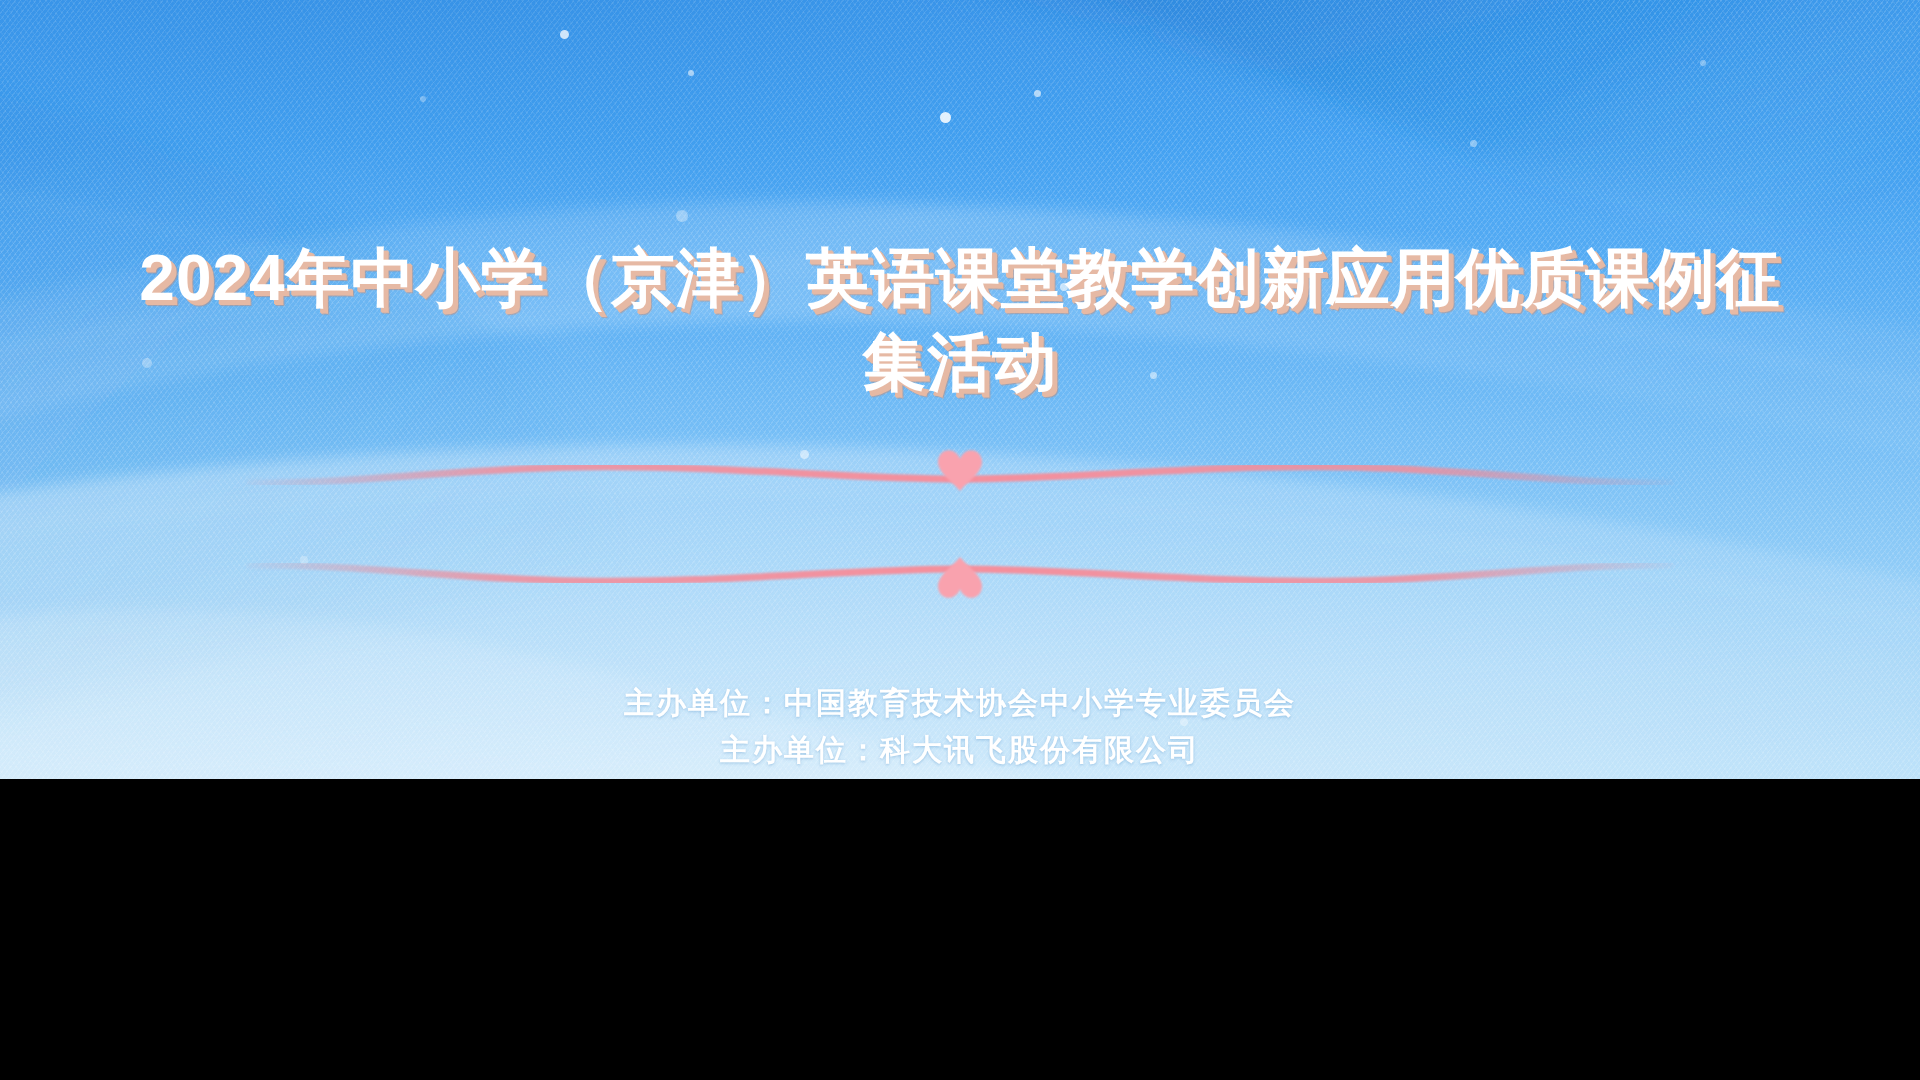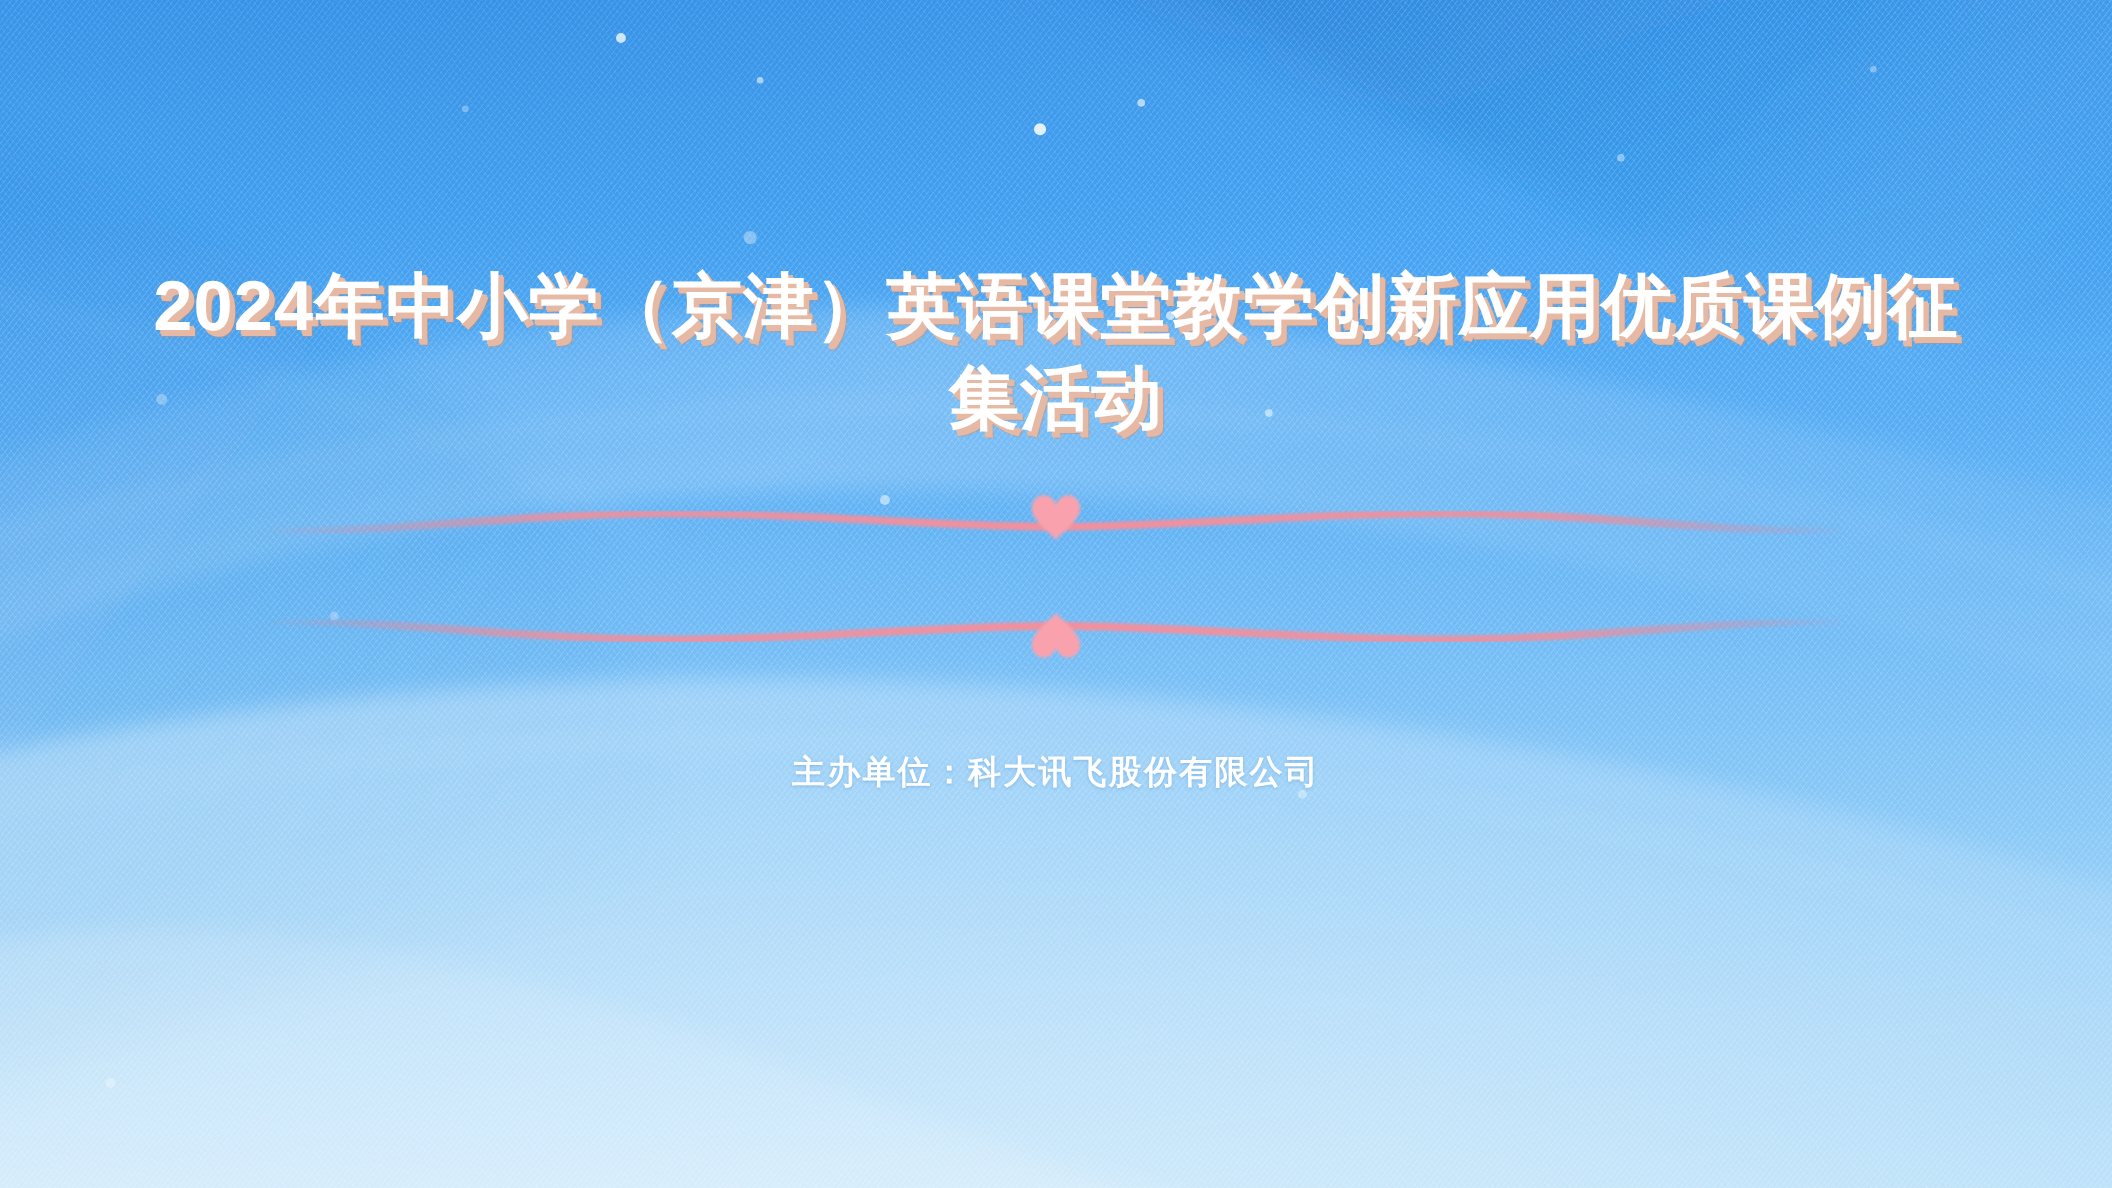--- a/index.html
+++ b/index.html
@@ -8,21 +8,21 @@
     padding: 0;
     background: #000;
   }
   body {
     font-family: "Liberation Sans", "DejaVu Sans", sans-serif;
   }
 
   #poster {
     position: relative;
     width: 1920px;
-    height: 1080px;
+    height: 779px;
     overflow: hidden;
     background: #a21caf;
   }
 
   
   .bg-layer {
     position: absolute;
     inset: 0;
     pointer-events: none;
   }
@@ -267,17 +267,18 @@
             </filter>
         </defs>
         <path d="M0,26 C120,26 200,40 330,42 C470,44 600,30 710,30 C820,30 950,44 1090,42 C1220,40 1300,26 1420,26" fill="none" stroke="url(#dl2)" stroke-width="7" stroke-linecap="round" filter="url(#dsoft2)"></path>
         <g transform="translate(710,38) rotate(180)">
           <path d="M0,20 C-6,12 -22,2 -22,-9 C-22,-18 -14,-23 -7,-20 C-3,-18 -1,-15 0,-12 C1,-15 3,-18 7,-20 C14,-23 22,-18 22,-9 C22,2 6,12 0,20 Z" fill="#f9a2ae" filter="url(#dsoft2)"></path>
         </g>
       </svg>
     </div>
 
     <div class="footer">
+      <span class="footer-line">主办单位：中国教育技术协会中小学专业委员会</span>
       <span class="footer-line">主办单位：科大讯飞股份有限公司</span>
     </div>
 
   </div>
 </div>
 
 </body></html>

